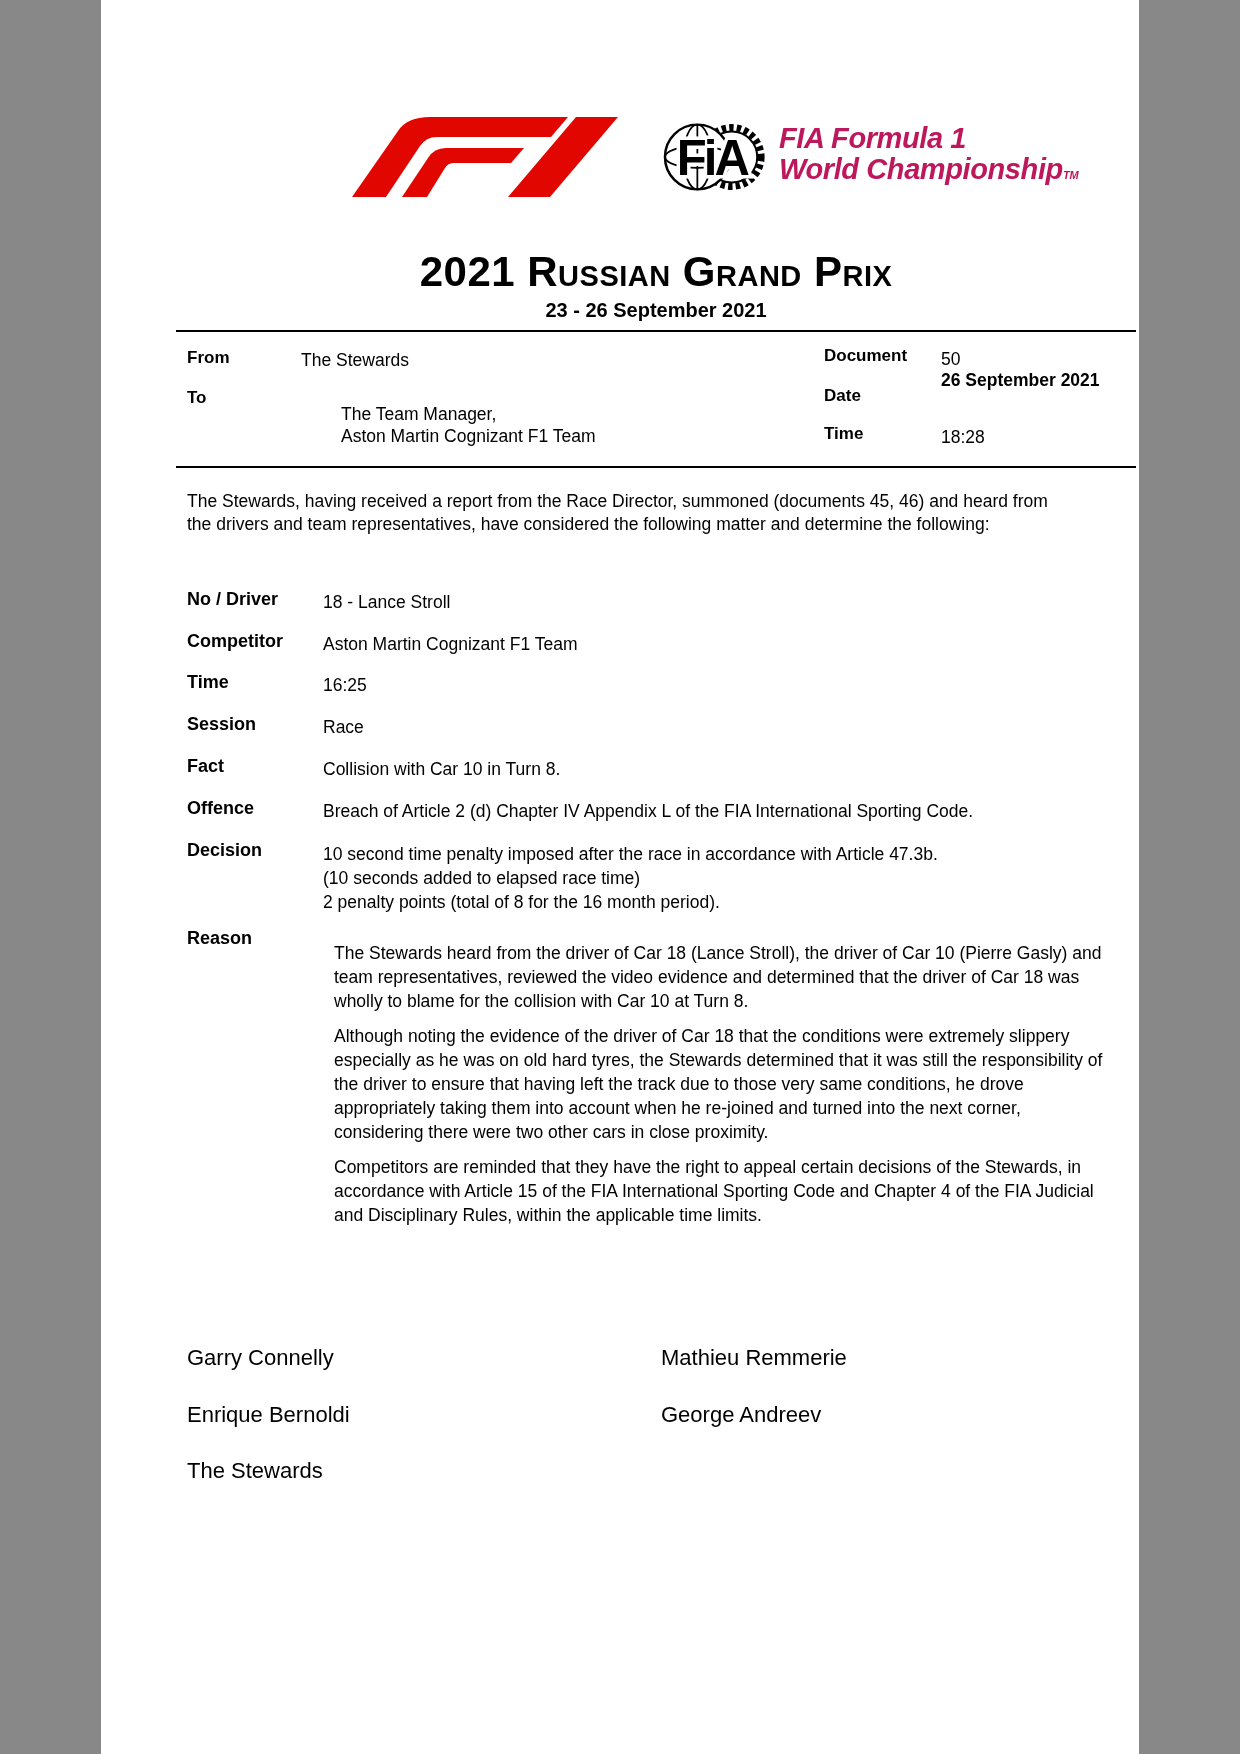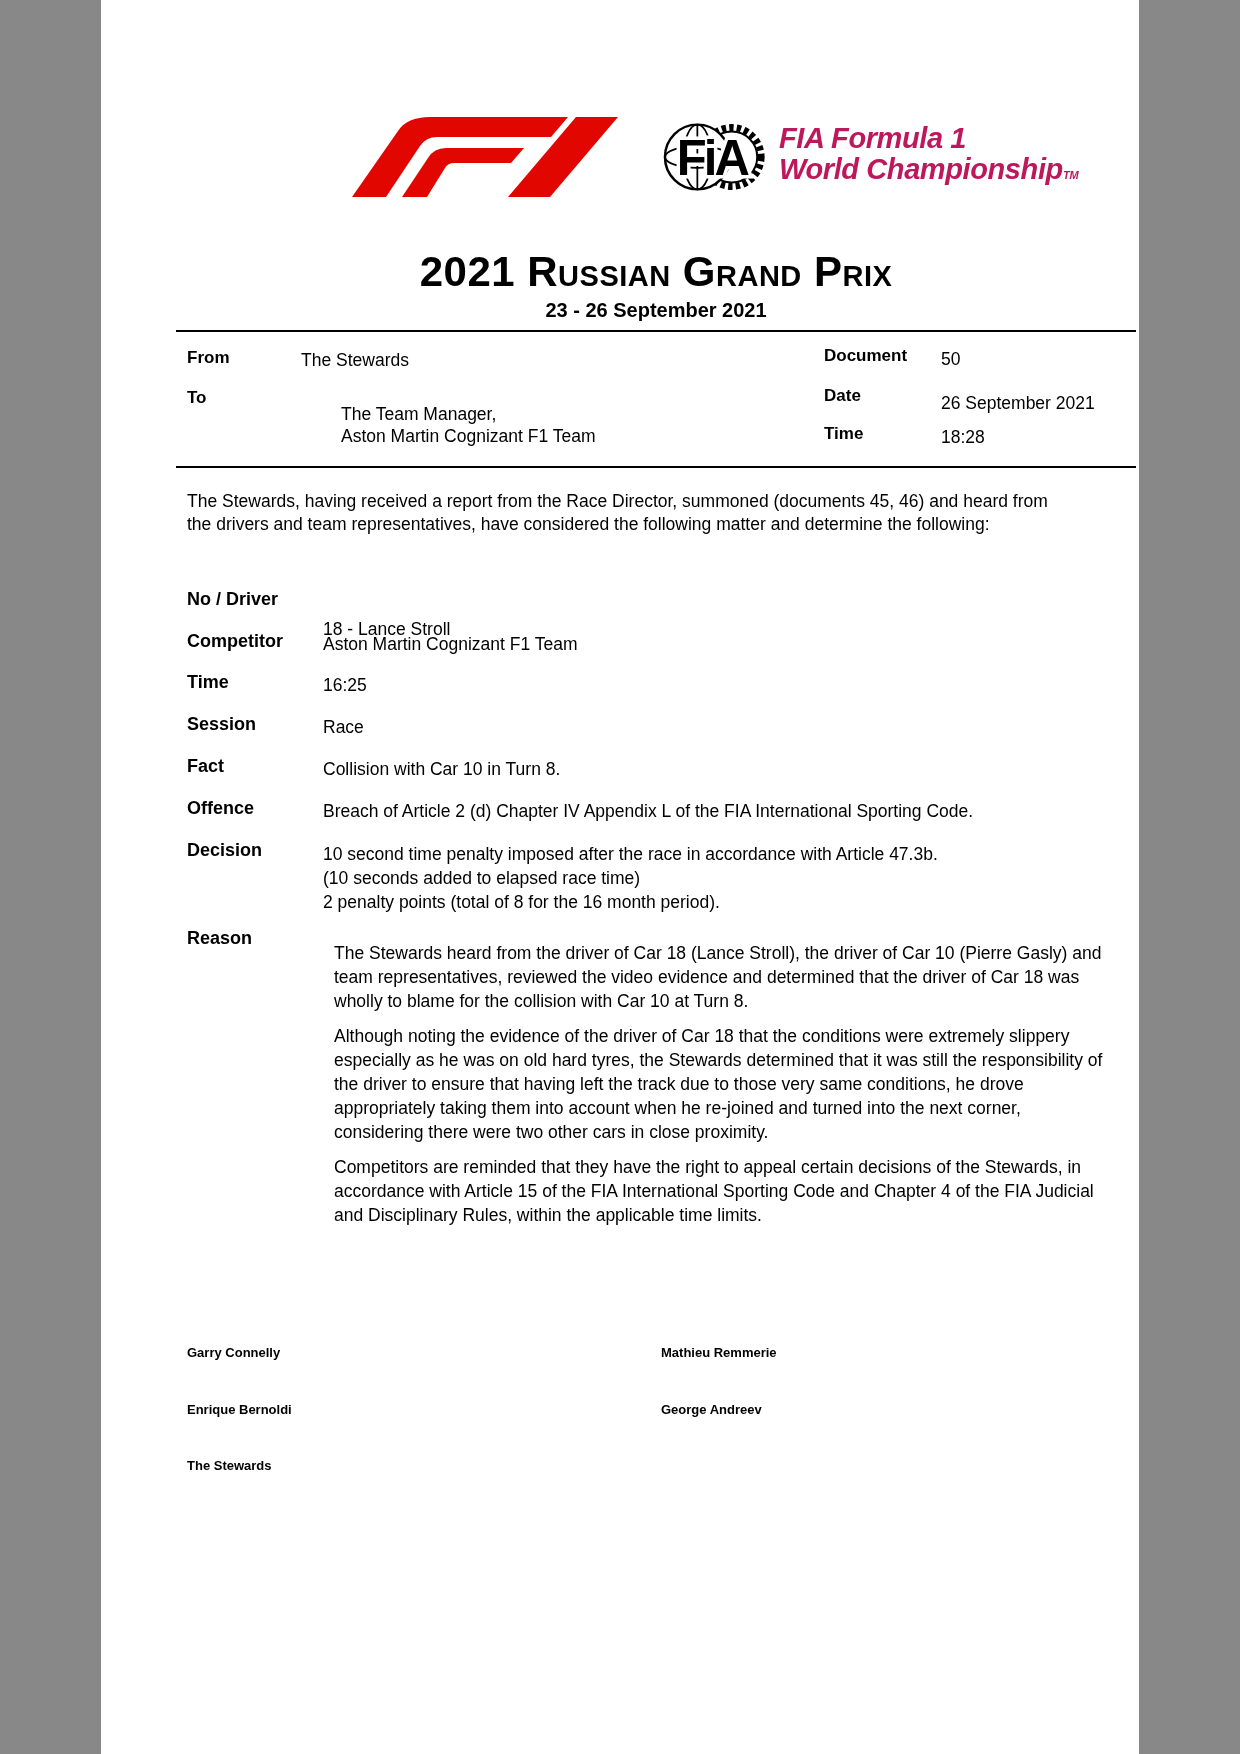--- a/index.html
+++ b/index.html
@@ -46,21 +46,21 @@
     font-size:17.5px; line-height:23px;
   }
 
   
   .field-label { position:absolute; left:86px; font-size:18px; font-weight:bold; }
   .field-value { position:absolute; left:222px; width:795px; font-size:17.5px; line-height:23px; }
   .field-value.multi { line-height:24px; width:795px; }
   .reason-par { margin:11px; }
 
   
-  .sig { position:absolute; font-size:13px; font-weight:bold;text-align:center; }
+  .sig { position:absolute; font-size:22px; font-weight:normal;text-align:center; }
 </style>
 </head>
 <body>
 
 <div class="page">
 
   <div class="logo-row">
     <svg class="f1-svg" viewBox="0 0 300 80">
       <path d="M 0,80 L 46,14 Q 55,0 78,0 L 216,0 L 199,20 L 85,20 Q 74,20 68,29 L 34,80 Z" fill="#E10600"></path>
       <path d="M 50,80 L 76,41 Q 82,31 94,31 L 172,31 L 159,46 L 102,46 Q 96,46 93,51 L 75,80 Z" fill="#E10600"></path>
@@ -92,31 +92,31 @@
   <div class="meta-label" style="top:388px; left:86px;">To</div>
   <div class="meta-value" style="top:403px; left:200px;margin-left:40px;">
     <div>The Team Manager,</div>
     <div>Aston Martin Cognizant F1 Team</div>
   </div>
 
   <div class="meta-label" style="top:346px; left:723px;">Document</div>
   <div class="meta-value" style="top:348px; left:840px;">50</div>
 
   <div class="meta-label" style="top:386px; left:723px;">Date</div>
-  <div class="meta-value" style="top:392px; left:840px;">26 September 2021</div>
+  <div class="meta-value" style="top:369px; left:840px;font-weight:bold;">26 September 2021</div>
 
   <div class="meta-label" style="top:424px; left:723px;">Time</div>
   <div class="meta-value" style="top:426px; left:840px;">18:28</div>
 
   <div class="rule rule-2"></div>
 
   <div class="intro">The Stewards, having received a report from the Race Director, summoned (documents 45, 46) and heard from the drivers and team representatives, have considered the following matter and determine the following:</div>
 
   <div class="field-label" style="top:589px;">No / Driver</div>
-  <div class="field-value" style="top:618px;">18 - Lance Stroll</div>
+  <div class="field-value" style="top:591px;">18 - Lance Stroll</div>
 
   <div class="field-label" style="top:631px;">Competitor</div>
   <div class="field-value" style="top:633px;">Aston Martin Cognizant F1 Team</div>
 
   <div class="field-label" style="top:672px;">Time</div>
   <div class="field-value" style="top:674px;">16:25</div>
 
   <div class="field-label" style="top:714px;">Session</div>
   <div class="field-value" style="top:716px;">Race</div>
 

